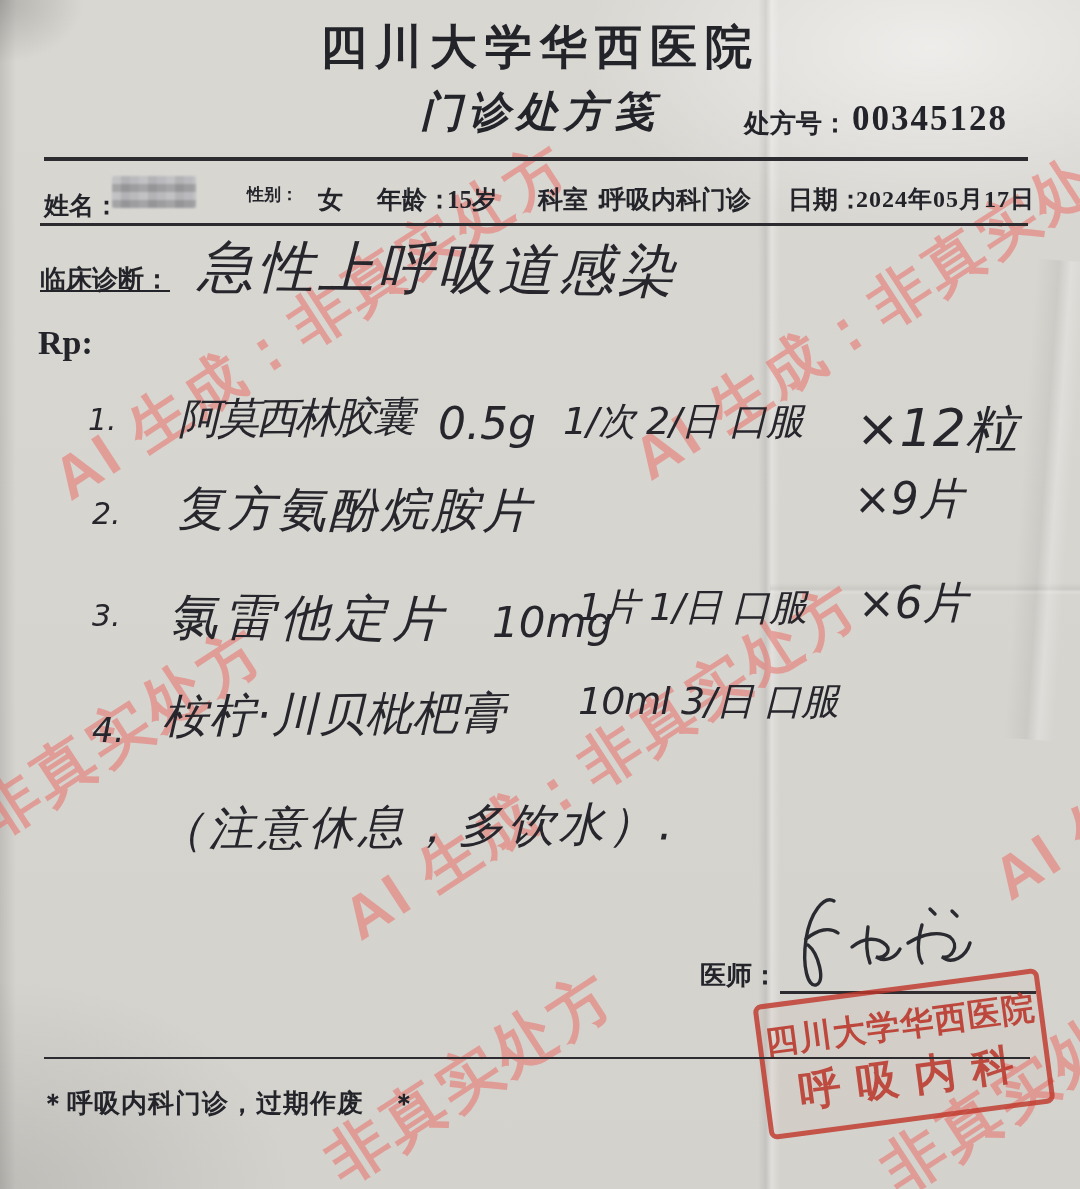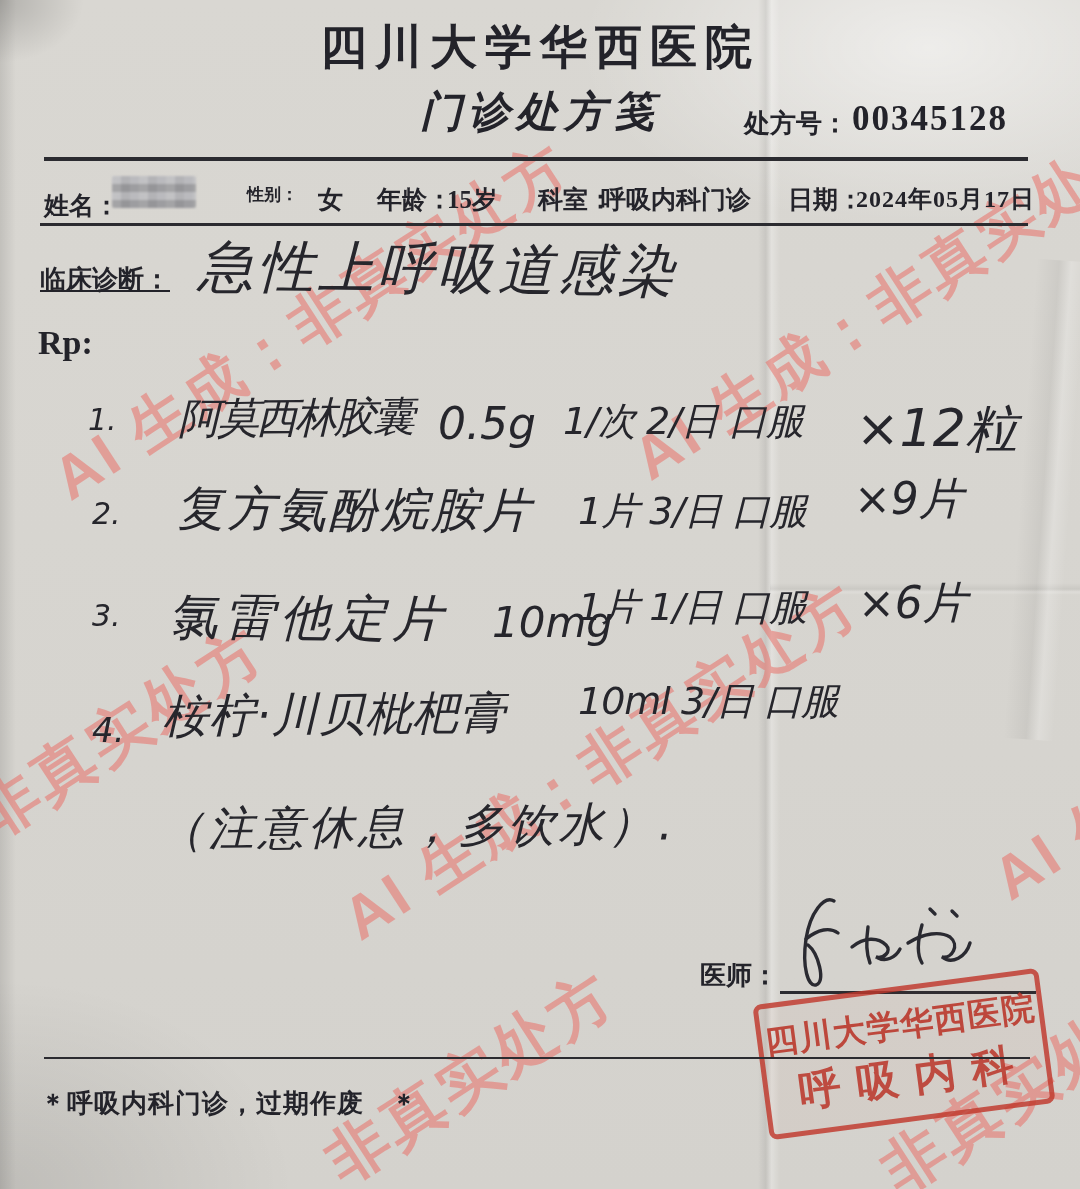--- a/index.html
+++ b/index.html
@@ -103,21 +103,20 @@
   <div class="abs pr" style="left:38px;top:324px;font-size:34px;">Rp:</div>
 
   <div class="abs hw" style="left:88px;top:402px;font-size:30px;">1.</div>
   <div class="abs hw" style="left:178px;top:390px;font-size:42px;letter-spacing:-3px;transform:rotate(-.5deg);">阿莫西林胶囊</div>
   <div class="abs hw" style="left:438px;top:398px;font-size:44px;">0.5g</div>
   <div class="abs hw" style="left:563px;top:396px;font-size:38px;letter-spacing:-1px;">1/次 2/日 口服</div>
   <div class="abs hw" style="left:856px;top:394px;font-size:52px;">×12粒</div>
 
   <div class="abs hw" style="left:92px;top:496px;font-size:30px;">2.</div>
   <div class="abs hw" style="left:176px;top:478px;font-size:48px;letter-spacing:3px;transform:rotate(.4deg);">复方氨酚烷胺片</div>
-  <div class="abs hw" style="left:578px;top:486px;font-size:38px;letter-spacing:-1px;">1片 3/日 口服</div>
   <div class="abs hw" style="left:854px;top:470px;font-size:44px;">×9片</div>
 
   <div class="abs hw" style="left:92px;top:598px;font-size:30px;">3.</div>
   <div class="abs hw" style="left:168px;top:585px;font-size:50px;letter-spacing:6px;transform:rotate(.5deg);">氯雷他定片</div>
   <div class="abs hw" style="left:492px;top:598px;font-size:42px;">10mg</div>
   <div class="abs hw" style="left:578px;top:582px;font-size:38px;letter-spacing:-1px;">1片 1/日 口服</div>
   <div class="abs hw" style="left:858px;top:574px;font-size:44px;">×6片</div>
 
   <div class="abs hw" style="left:92px;top:710px;font-size:34px;">4.</div>
   <div class="abs hw" style="left:162px;top:684px;font-size:46px;letter-spacing:1px;transform:rotate(-.8deg);">桉柠·川贝枇杷膏</div>

